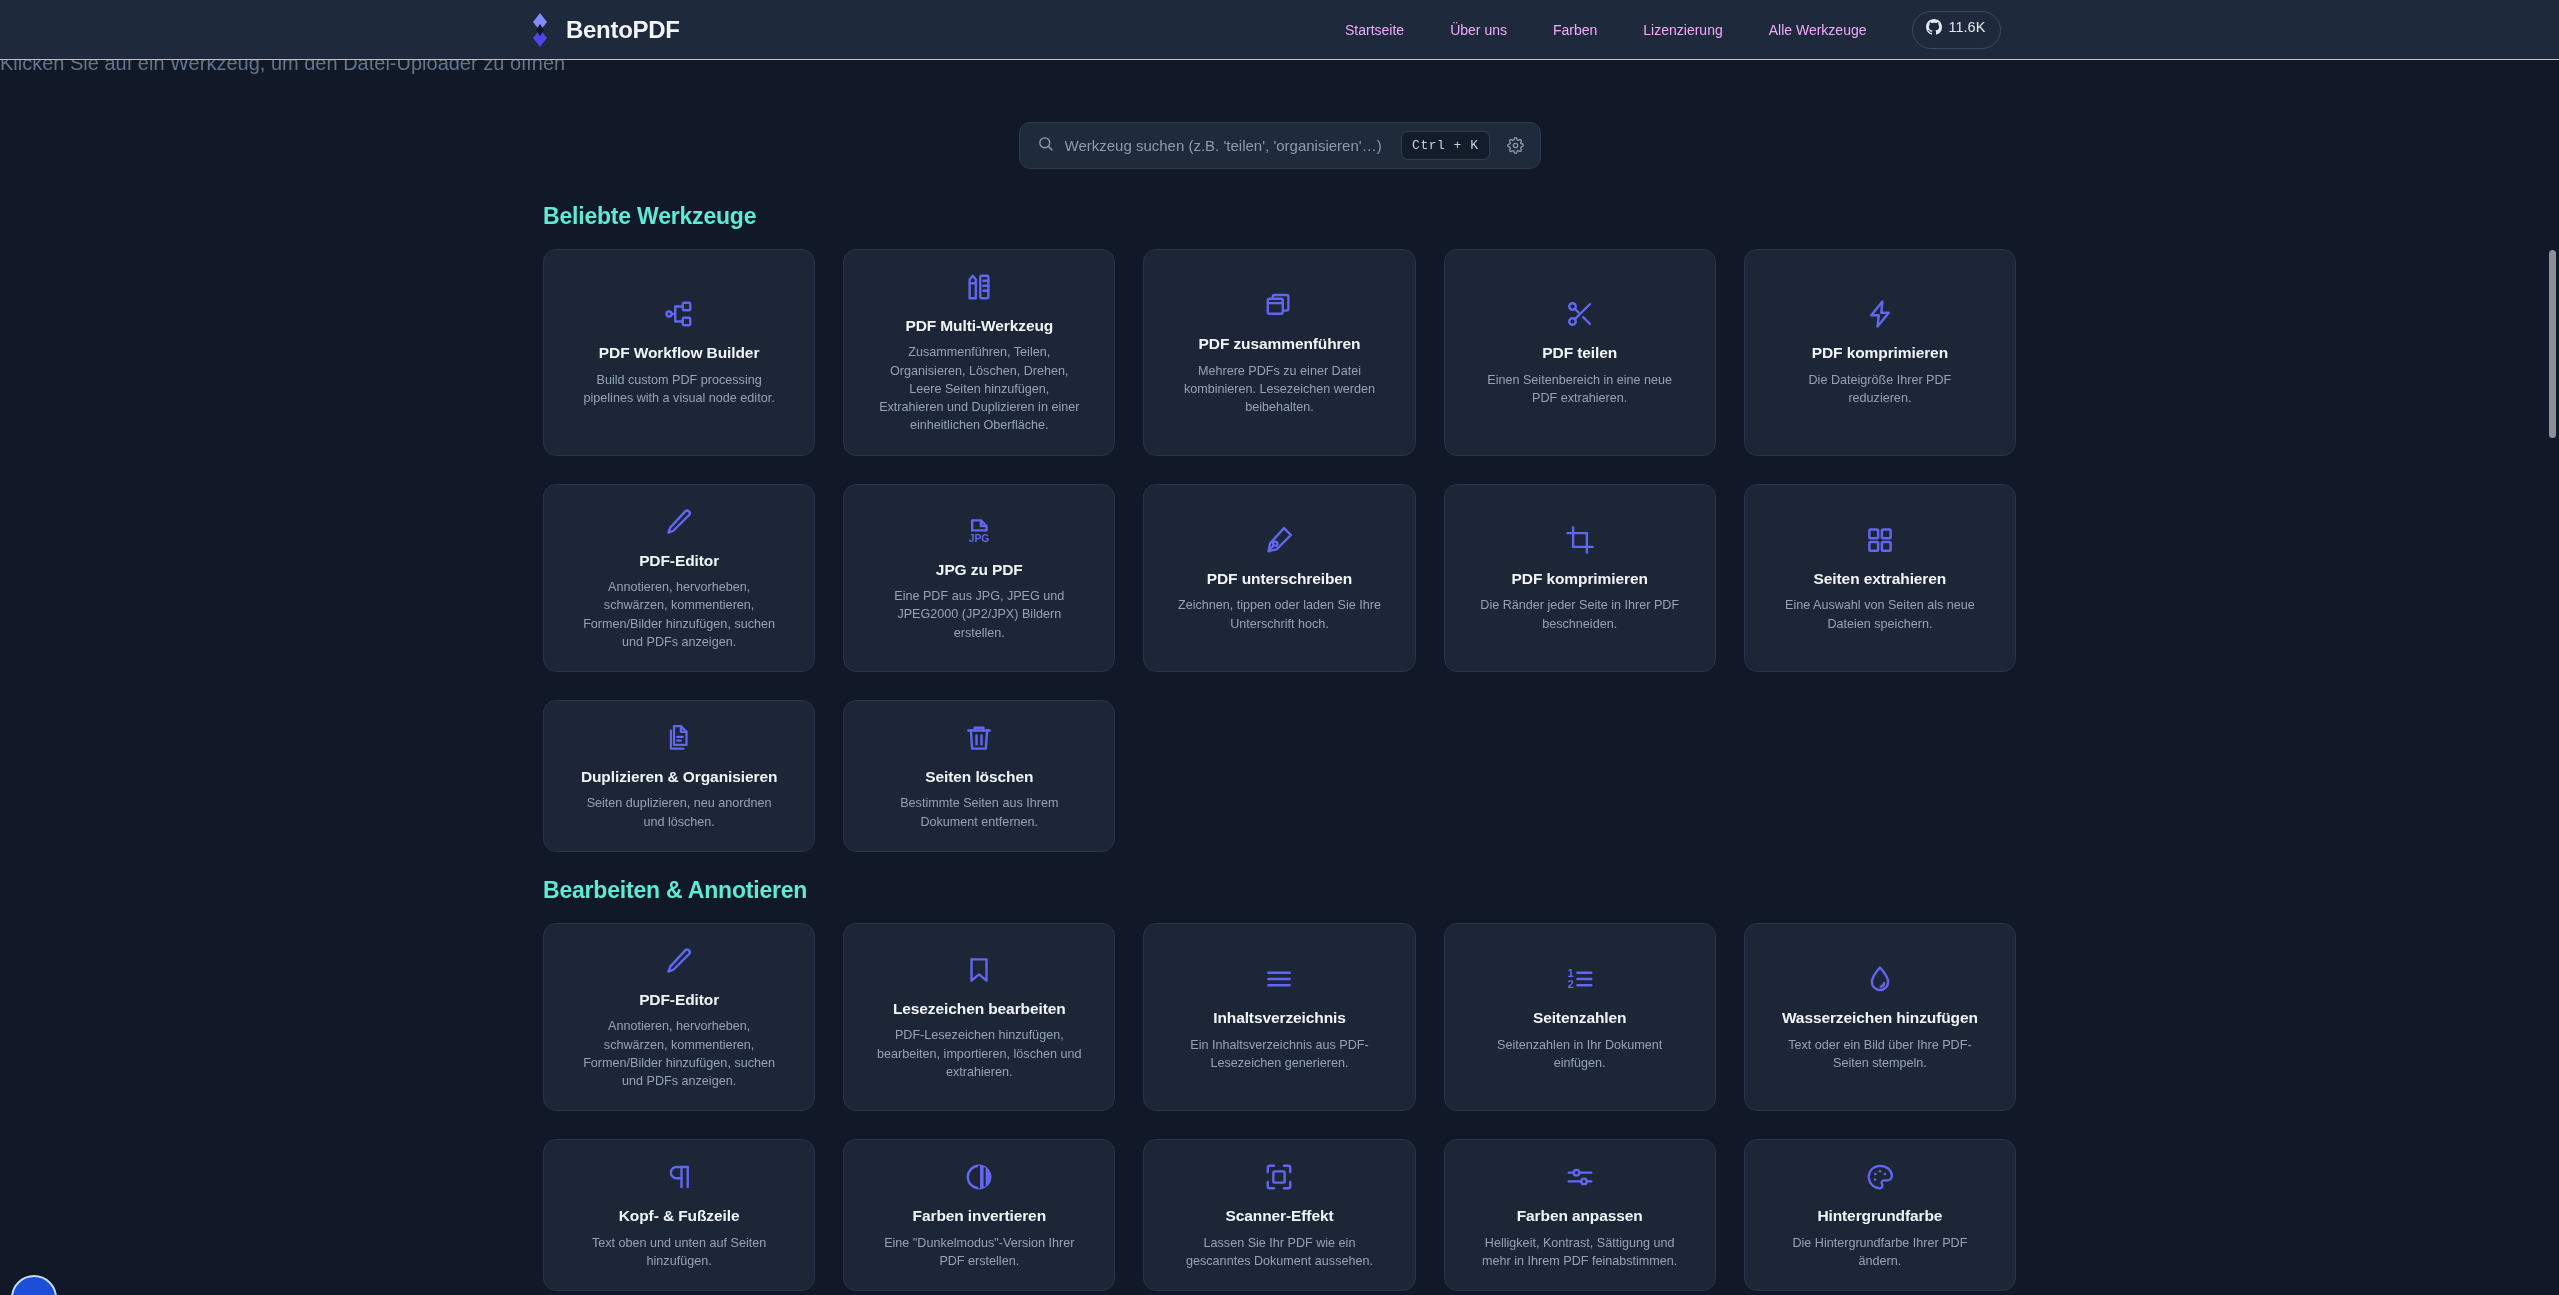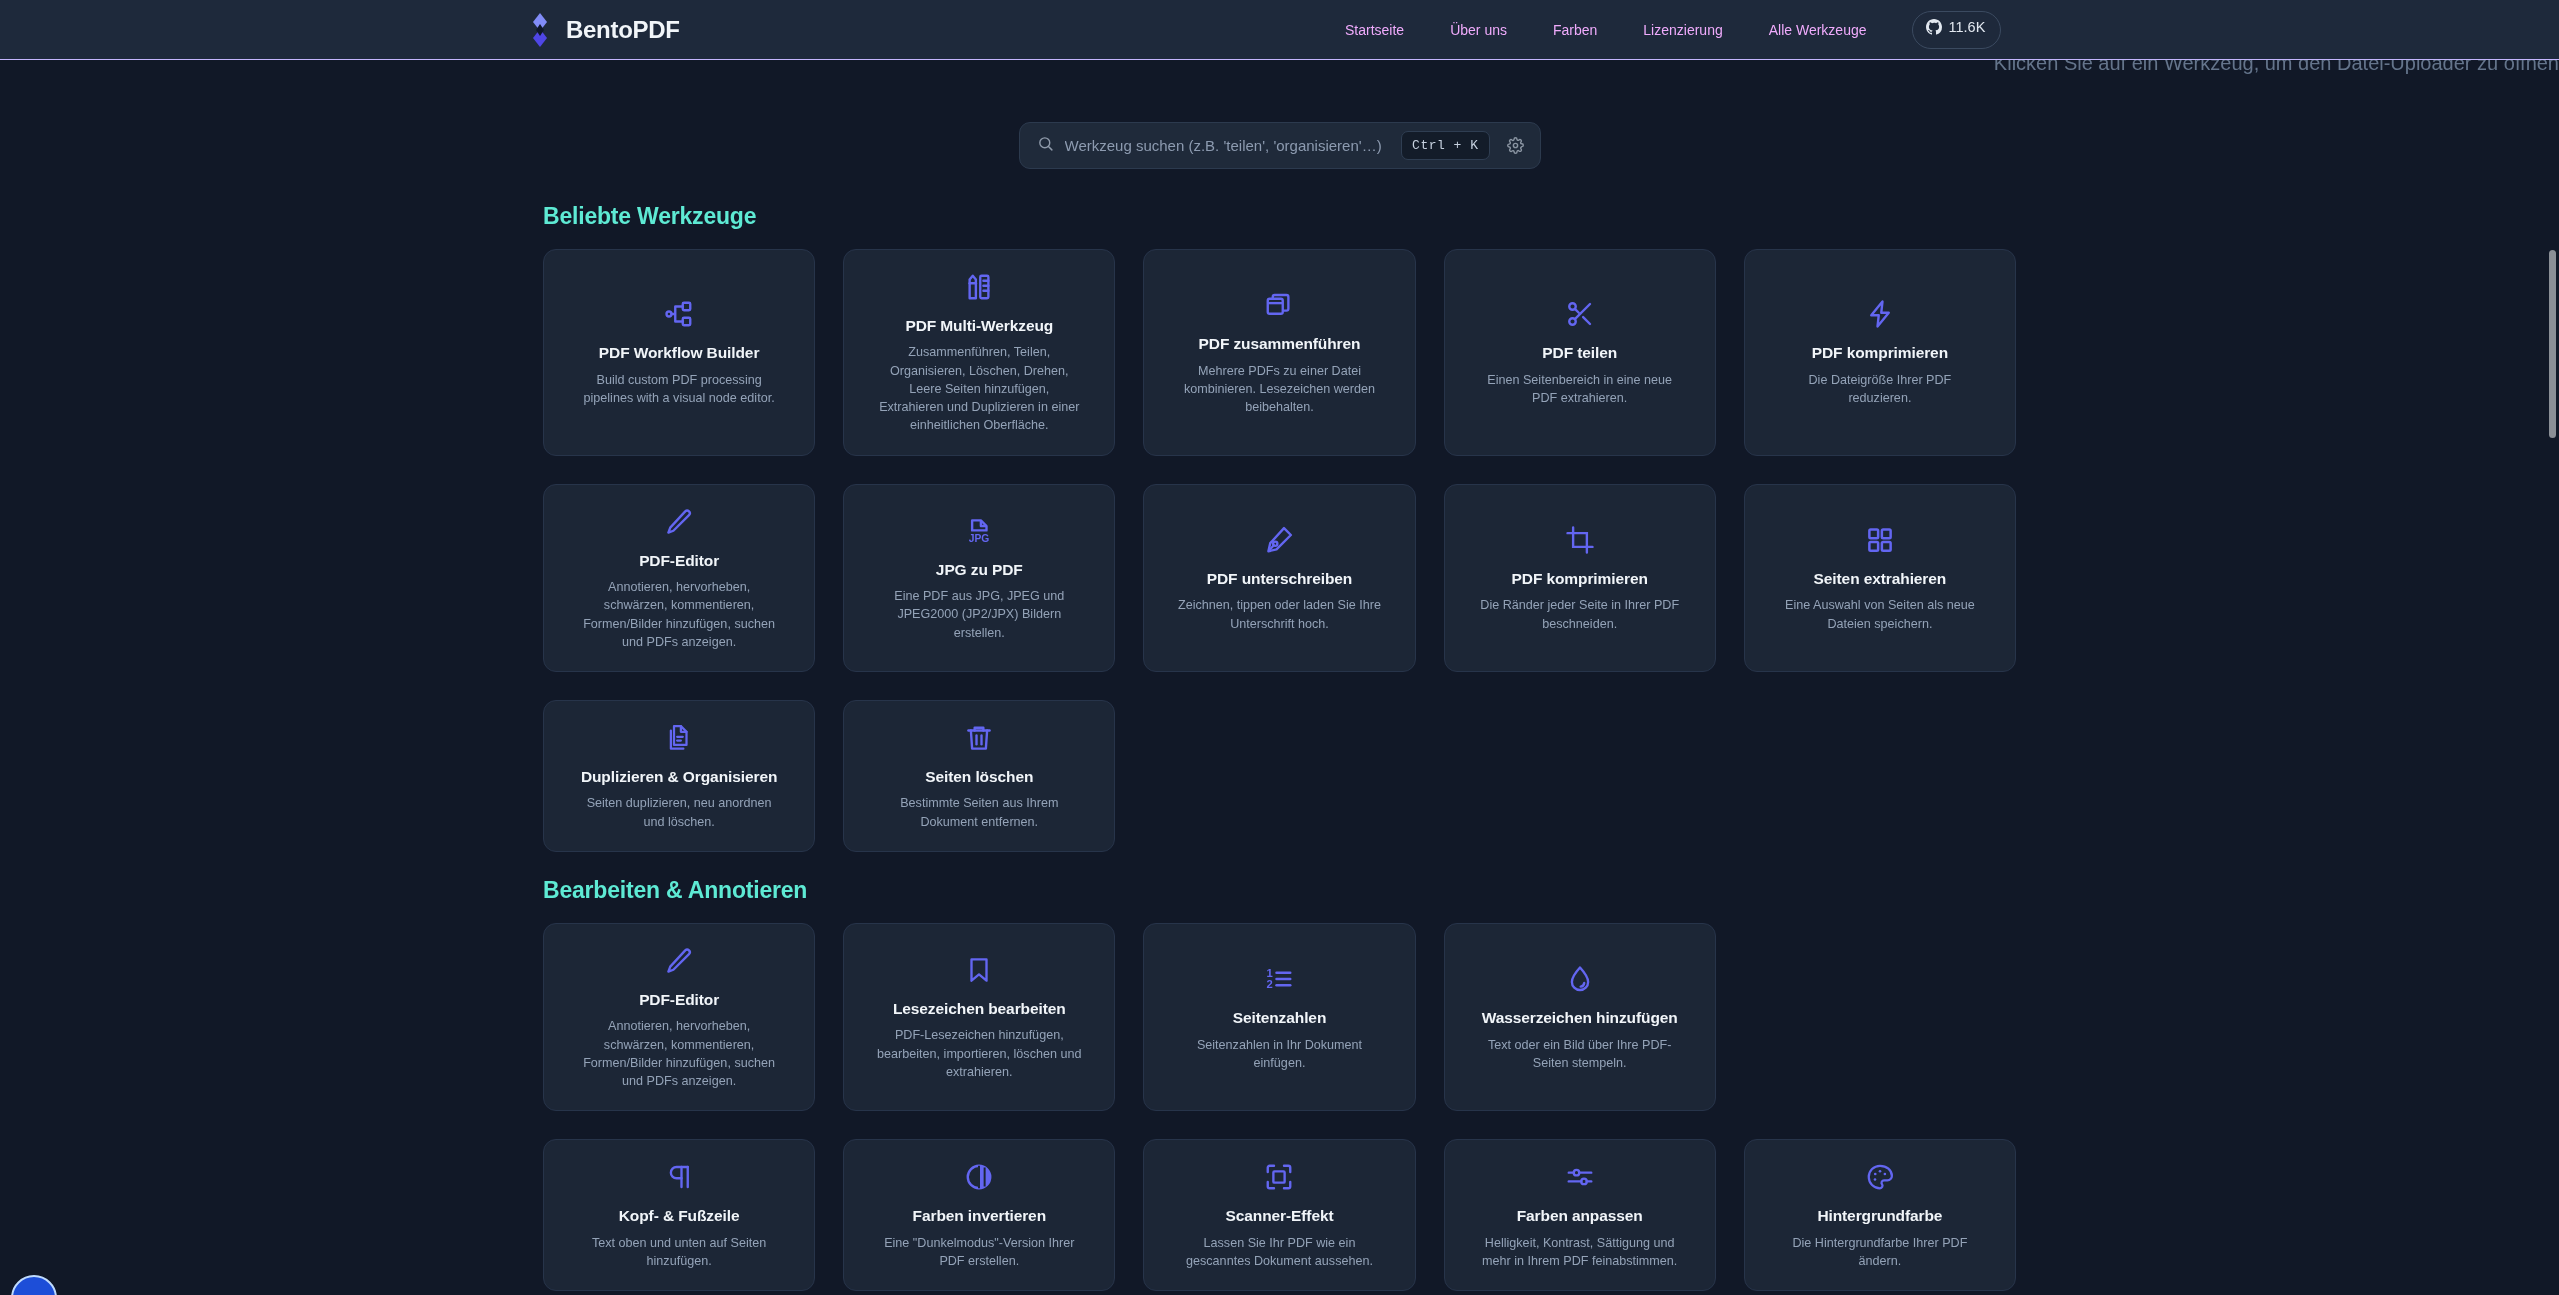--- a/index.html
+++ b/index.html
@@ -77,21 +77,21 @@
     height: 1235px;
     background: #111827;
     overflow: hidden;
   }
 
   .subtitle-clip {
     position: absolute;
     top: -8px;
     left: 0;
     width: 2559px;
-    text-align: right;
+    text-align: left;
     color: #64748b;
     font-size: 20px;
     height: 22px;
     overflow: hidden;
   }
 
   
   .search-wrap {
     position: absolute;
     top: 62px;
@@ -486,20 +486,31 @@
         <div class="card">
           <span class="card-icon">
             <svg viewBox="0 0 24 24" fill="none" stroke="currentColor" stroke-width="1.9" stroke-linejoin="round">
               <path d="M6 3.5h12v17l-6-5-6 5z"></path>
             </svg>
           </span>
           <div class="card-title">Lesezeichen bearbeiten</div>
           <div class="card-desc">PDF-Lesezeichen hinzufügen, bearbeiten, importieren, löschen und extrahieren.</div>
         </div>
 
+        <div class="card">
+          <span class="card-icon">
+            <svg viewBox="0 0 24 24" fill="none" stroke="currentColor" stroke-width="2.1" stroke-linecap="round">
+              <line x1="3.5" y1="7" x2="20.5" y2="7"></line>
+                <line x1="3.5" y1="12" x2="20.5" y2="12"></line>
+                <line x1="3.5" y1="17" x2="20.5" y2="17"></line>
+            </svg>
+          </span>
+          <div class="card-title">Inhaltsverzeichnis</div>
+          <div class="card-desc">Ein Inhaltsverzeichnis aus PDF-Lesezeichen generieren.</div>
+        </div>
 
         <div class="card">
           <span class="card-icon">
             <svg viewBox="0 0 24 24" fill="none" stroke="currentColor" stroke-width="2" stroke-linecap="round">
               <line x1="10" y1="7" x2="21" y2="7"></line>
                 <line x1="10" y1="12" x2="21" y2="12"></line>
                 <line x1="10" y1="17" x2="21" y2="17"></line>
               <text x="2" y="10" font-size="9" font-weight="bold" fill="currentColor" stroke="none" font-family="Liberation Sans, sans-serif">1</text>
               <text x="2" y="19" font-size="9" font-weight="bold" fill="currentColor" stroke="none" font-family="Liberation Sans, sans-serif">2</text>
             </svg>

